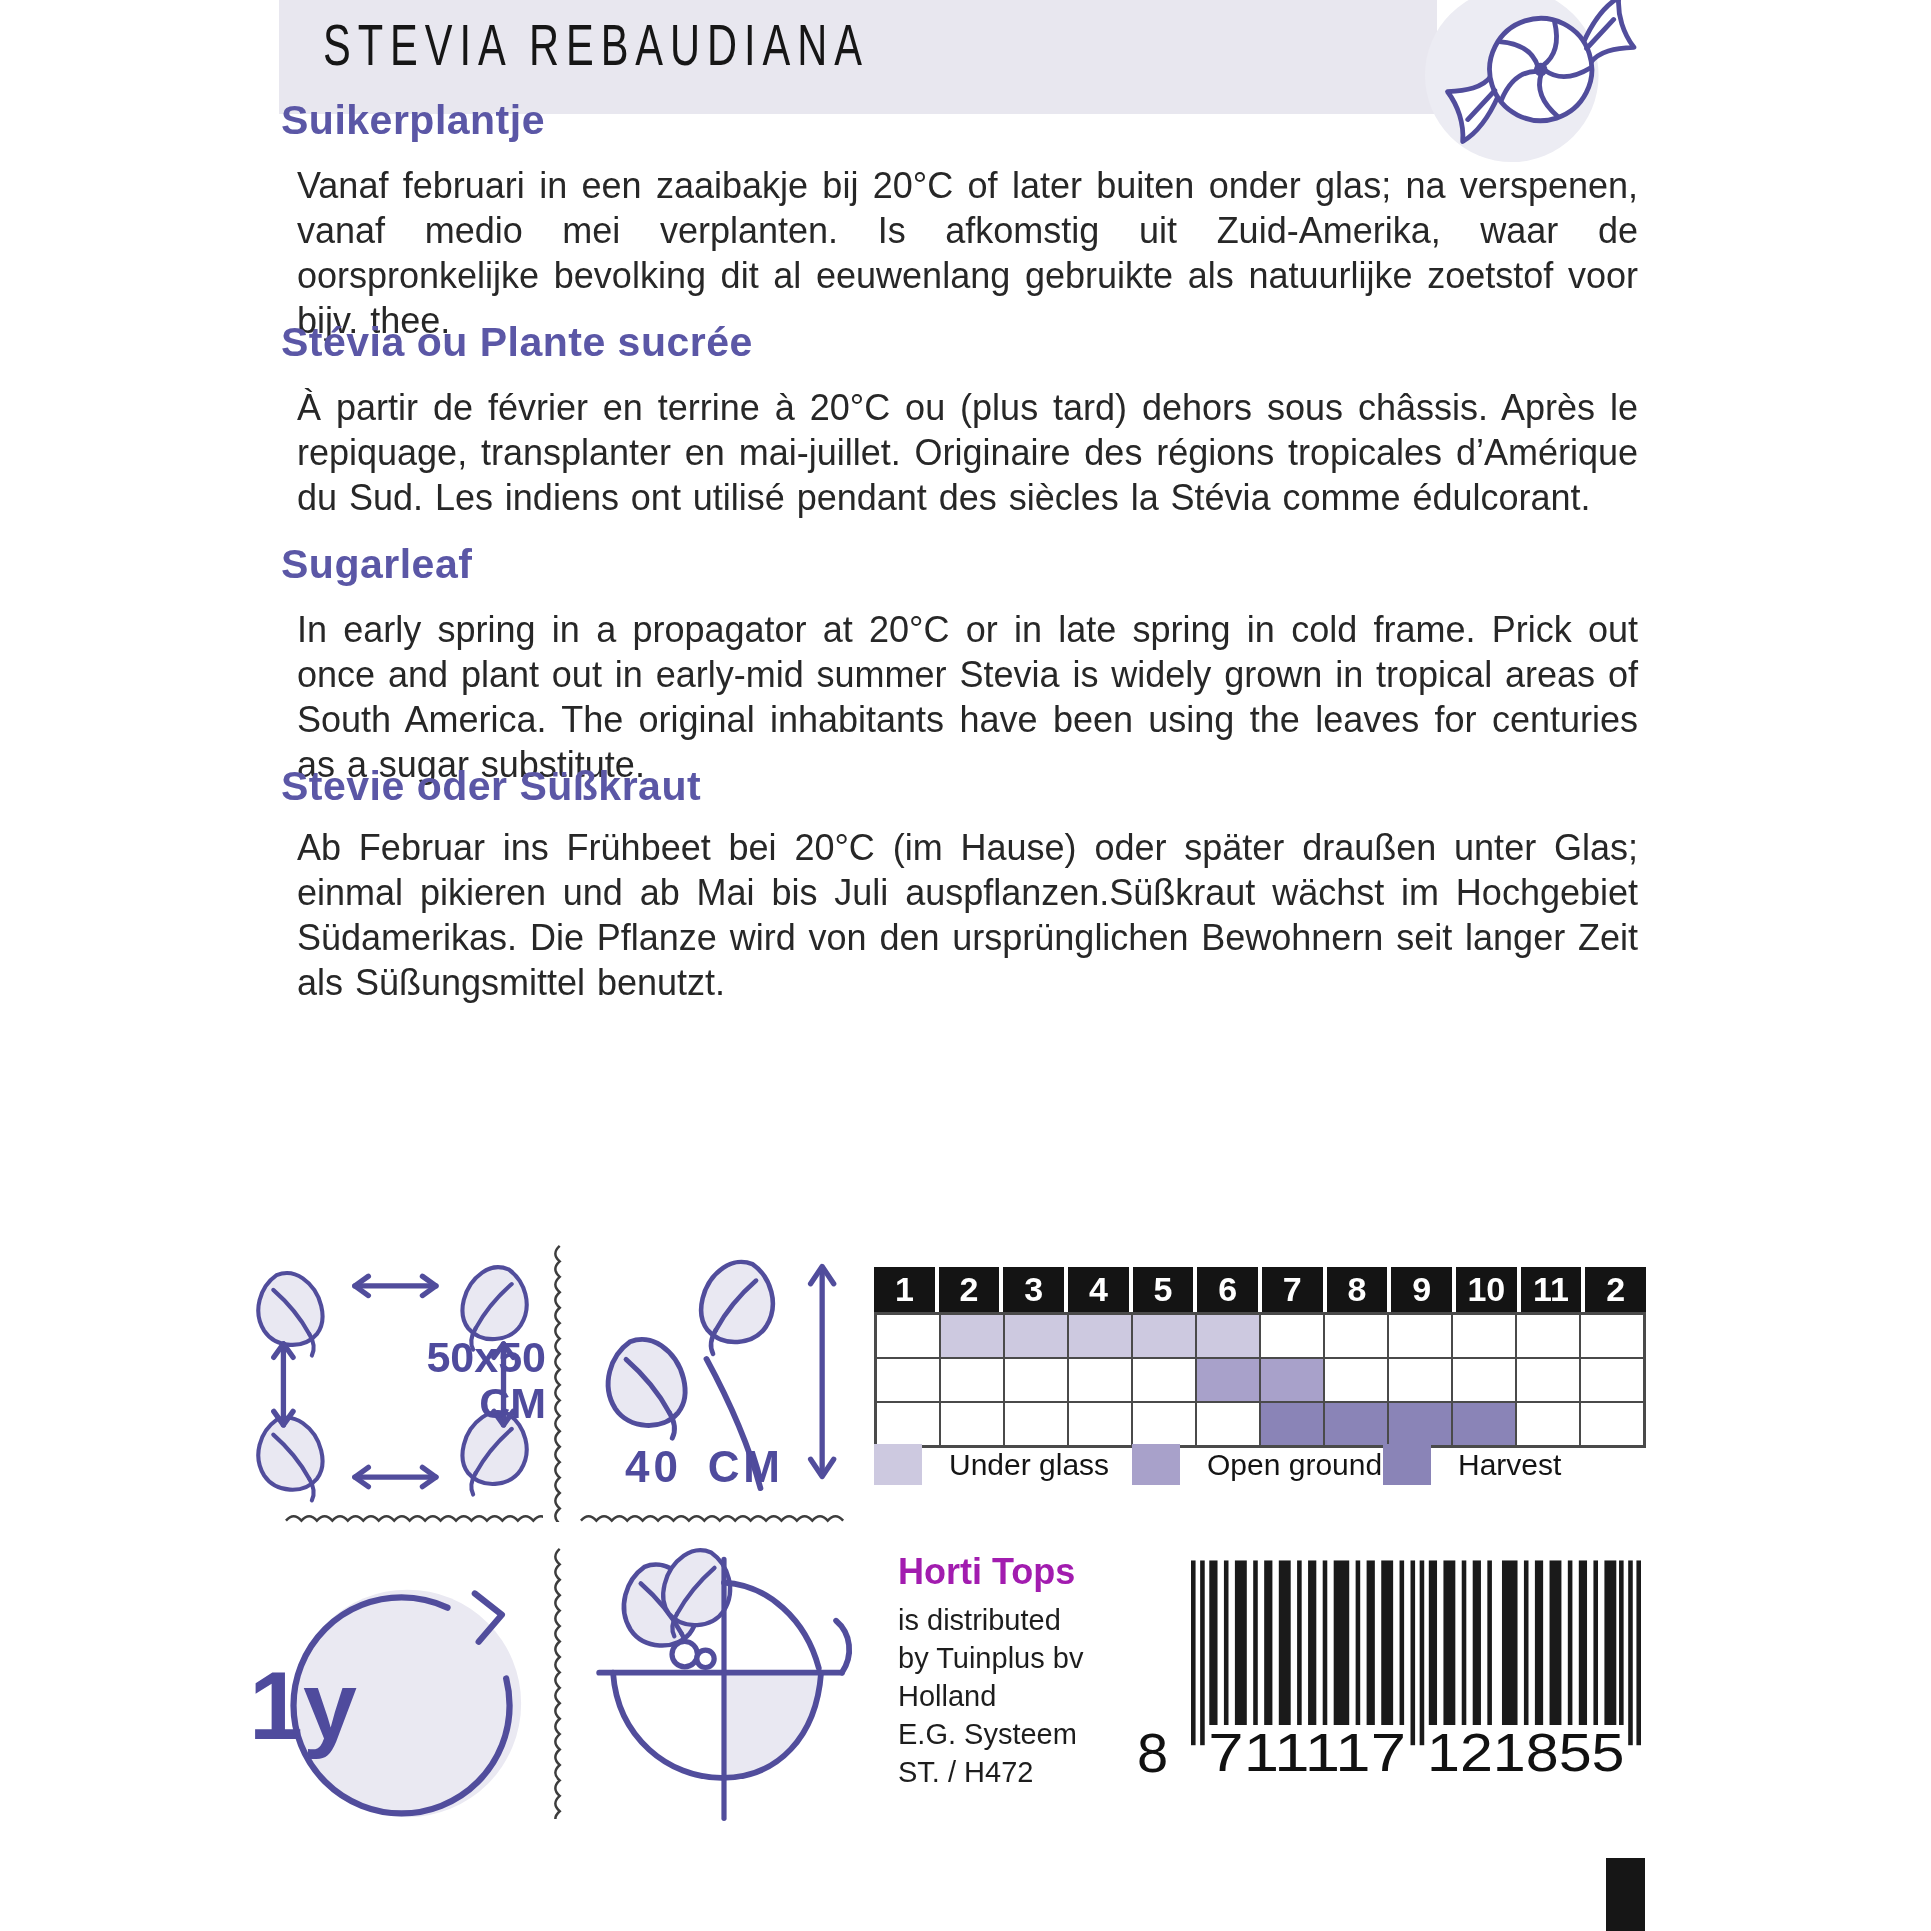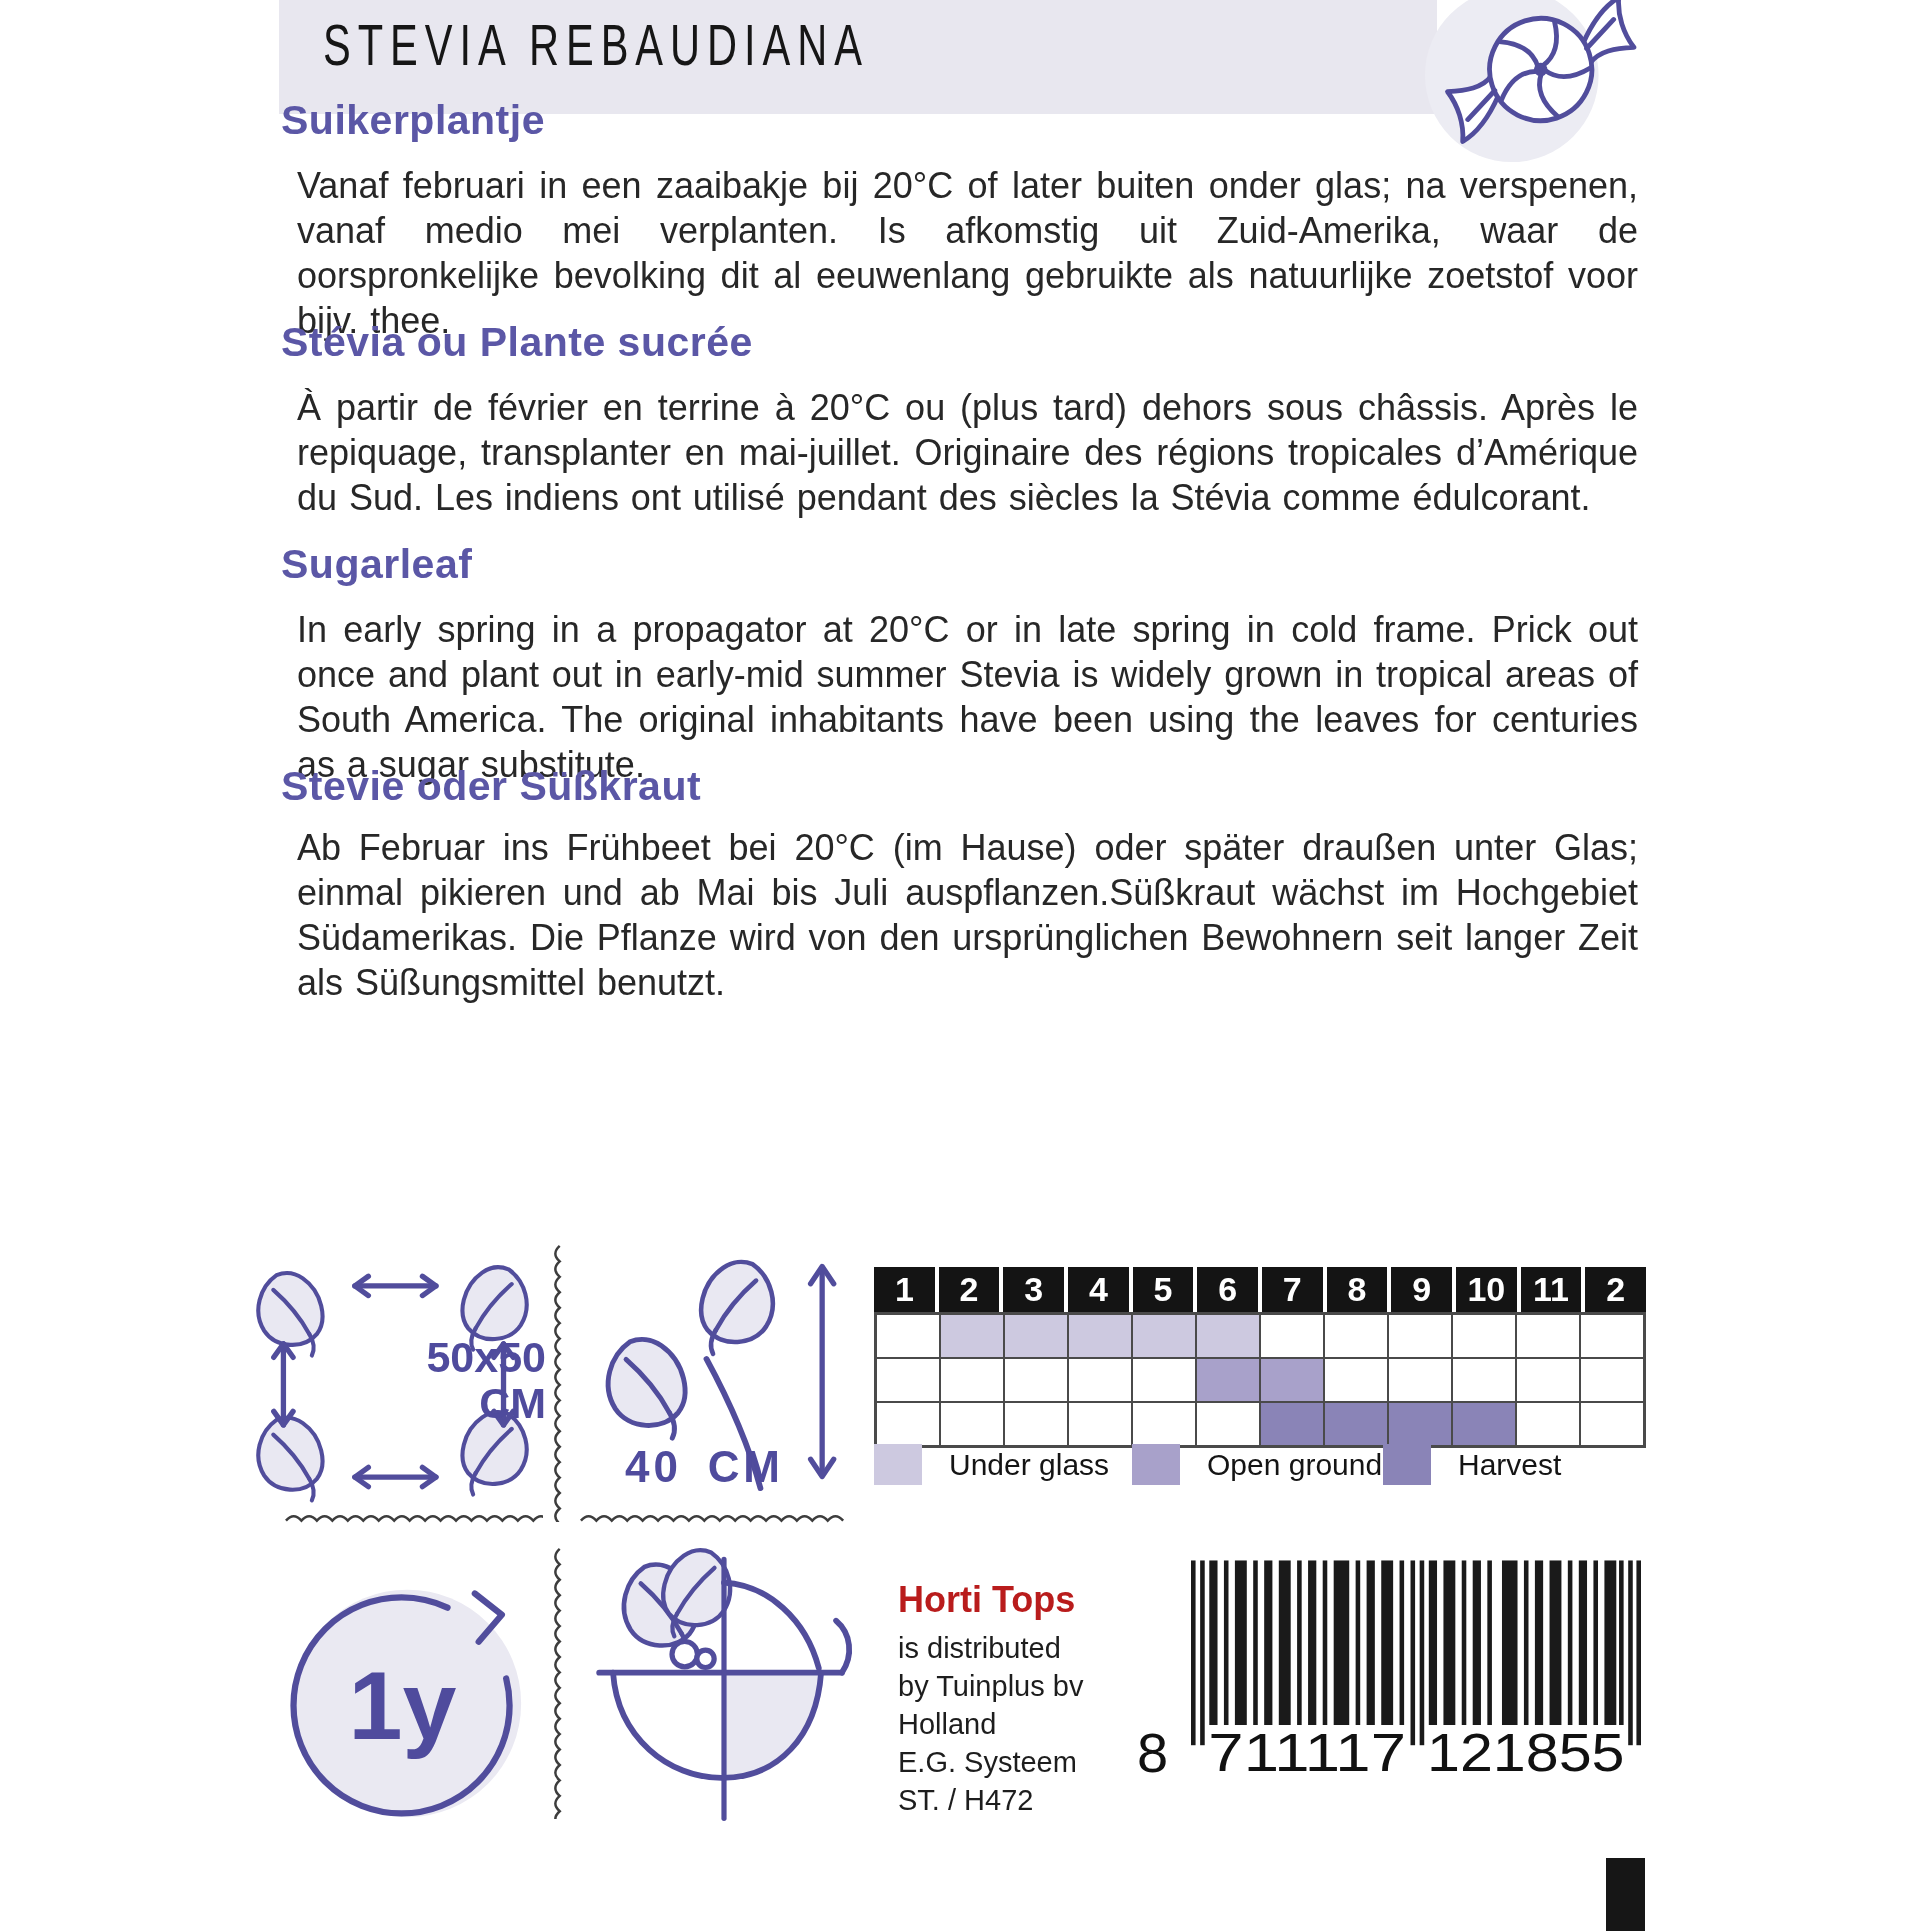--- a/index.html
+++ b/index.html
@@ -16,38 +16,38 @@
   .sec{position:absolute;left:281px;width:1373px;}
   .sec-head{margin:0;font-size:41px;font-weight:700;color:#5b57a6;letter-spacing:0.5px;}
   .sec-body{margin:16px;font-size:36px;line-height:45px;color:#272727;text-align:justify;word-spacing:1.9px;}
 
   
   .q{position:absolute;}
   .spacing-text{position:absolute;left:0;width:307px;top:83px;text-align:right;
                 font-weight:700;color:#4f4b9d;font-size:43px;line-height:46px;}
   .height-text{position:absolute;left:0;width:251px;top:191px;text-align:center;
                font-weight:700;color:#4f4b9d;font-size:44px;letter-spacing:3.9px;word-spacing:9.7px;}
-  .viability-text{position:absolute;left:0;width:307px;top:97px;text-align:center;
+  .viability-text{position:absolute;left:0;width:307px;top:97px;text-align:left;
                   font-weight:700;color:#4f4b9d;font-size:97px;}
 
   
   .calendar{position:absolute;left:874px;top:1267px;width:772px;}
   .cal-head-row{display:grid;grid-template-columns:repeat(12,1fr);gap:3.9px;height:45px;}
   .cal-h{background:#141414;color:#ffffff;font-size:34px;font-weight:700;
          display:flex;align-items:center;justify-content:center;}
   .cal-grid{display:grid;grid-template-columns:repeat(12,1fr);border:2.9px solid #4a4a4a;background:#fff;}
   .cal-c{height:42px;border:1.4px solid #4a4a4a;}
   .legend{position:absolute;left:874px;top:1444px;width:782px;height:44px;}
   .leg-item{position:absolute;display:flex;align-items:center;top:0;}
   .leg-swatch{width:48px;height:41px;}
   .leg-label{margin-left:27px;font-size:30px;color:#141414;}
 
   
   .dist{position:absolute;left:898px;top:1551px;width:270px;}
-  .dist-brand{font-size:36px;font-weight:700;color:#b91c1c;margin-bottom:7.7px;margin-top:28px;}
+  .dist-brand{font-size:36px;font-weight:700;color:#a21caf;margin-bottom:7.7px;}
   .dist-line{font-size:29px;line-height:38px;color:#1d1d1d;}
   .barcode{position:absolute;left:1137px;top:1554px;width:541px;height:237px;}
   .bc-lead{position:absolute;left:0;top:166px;font-size:56px;color:#111;}
   .bc-bars{position:absolute;left:54px;top:0;}
 
   .print-mark{position:absolute;left:1606px;top:1858px;width:39px;height:73px;background:#161616;}
 </style>
 </head>
 <body>
 

